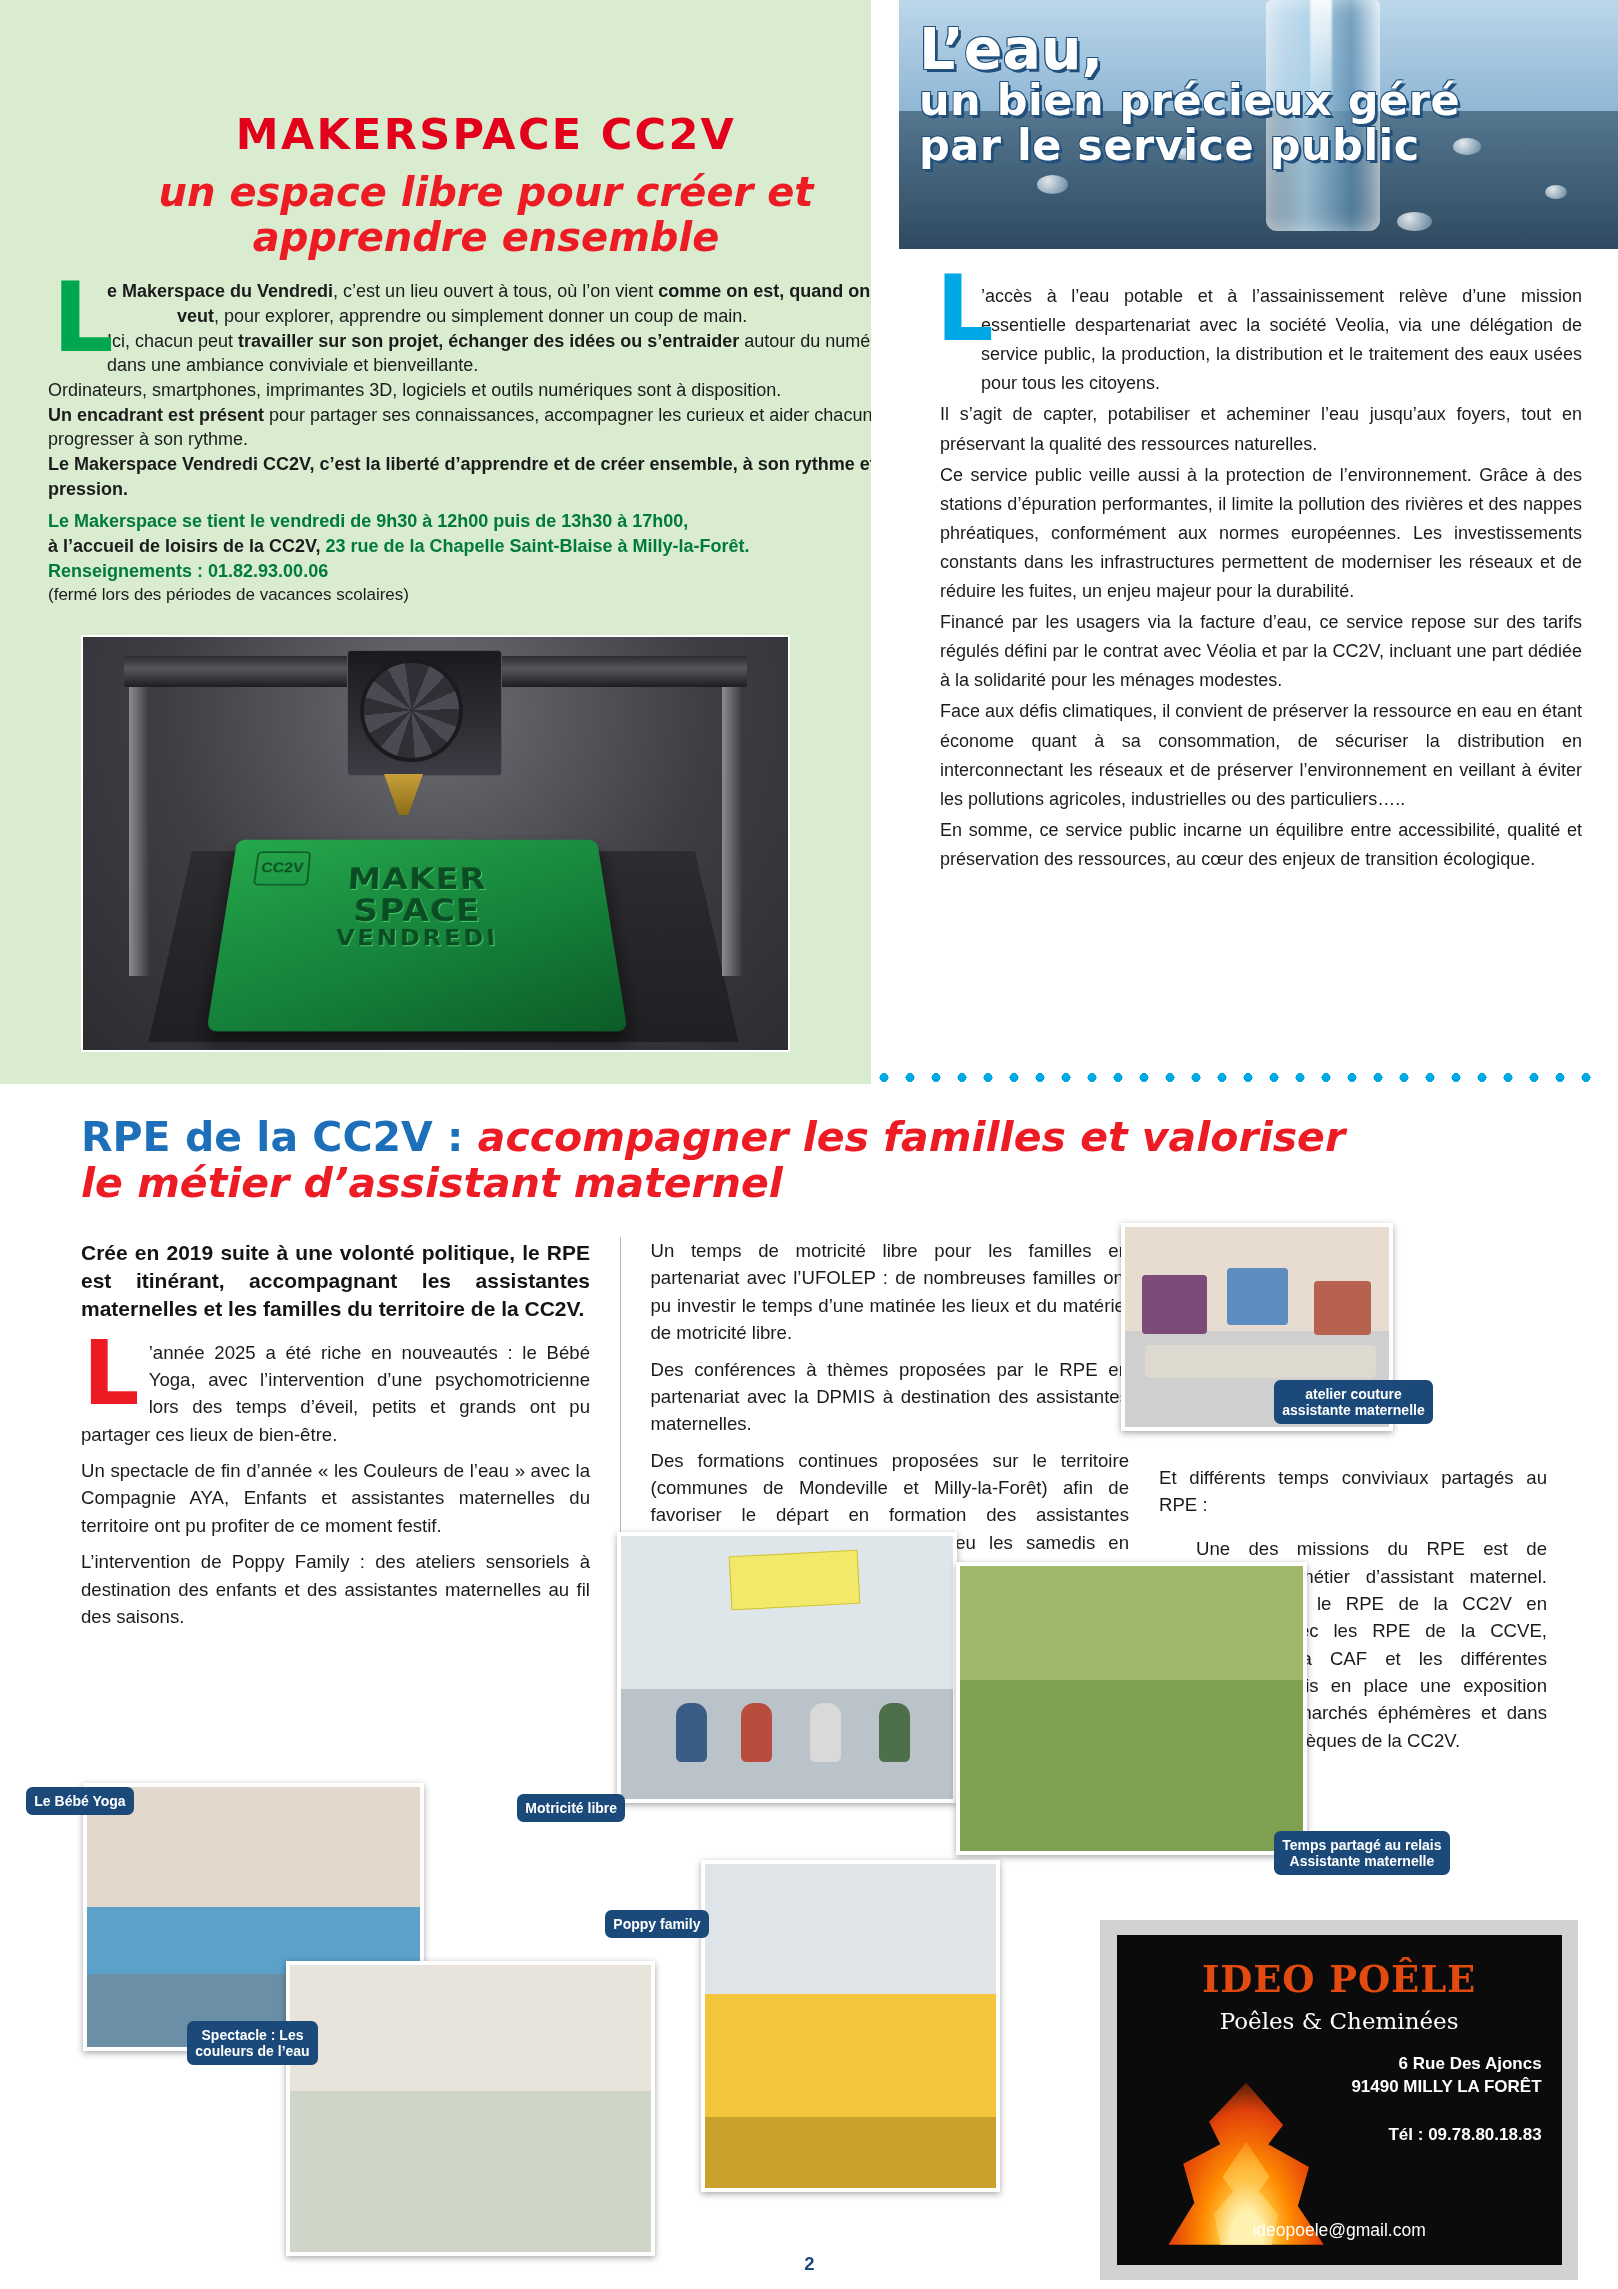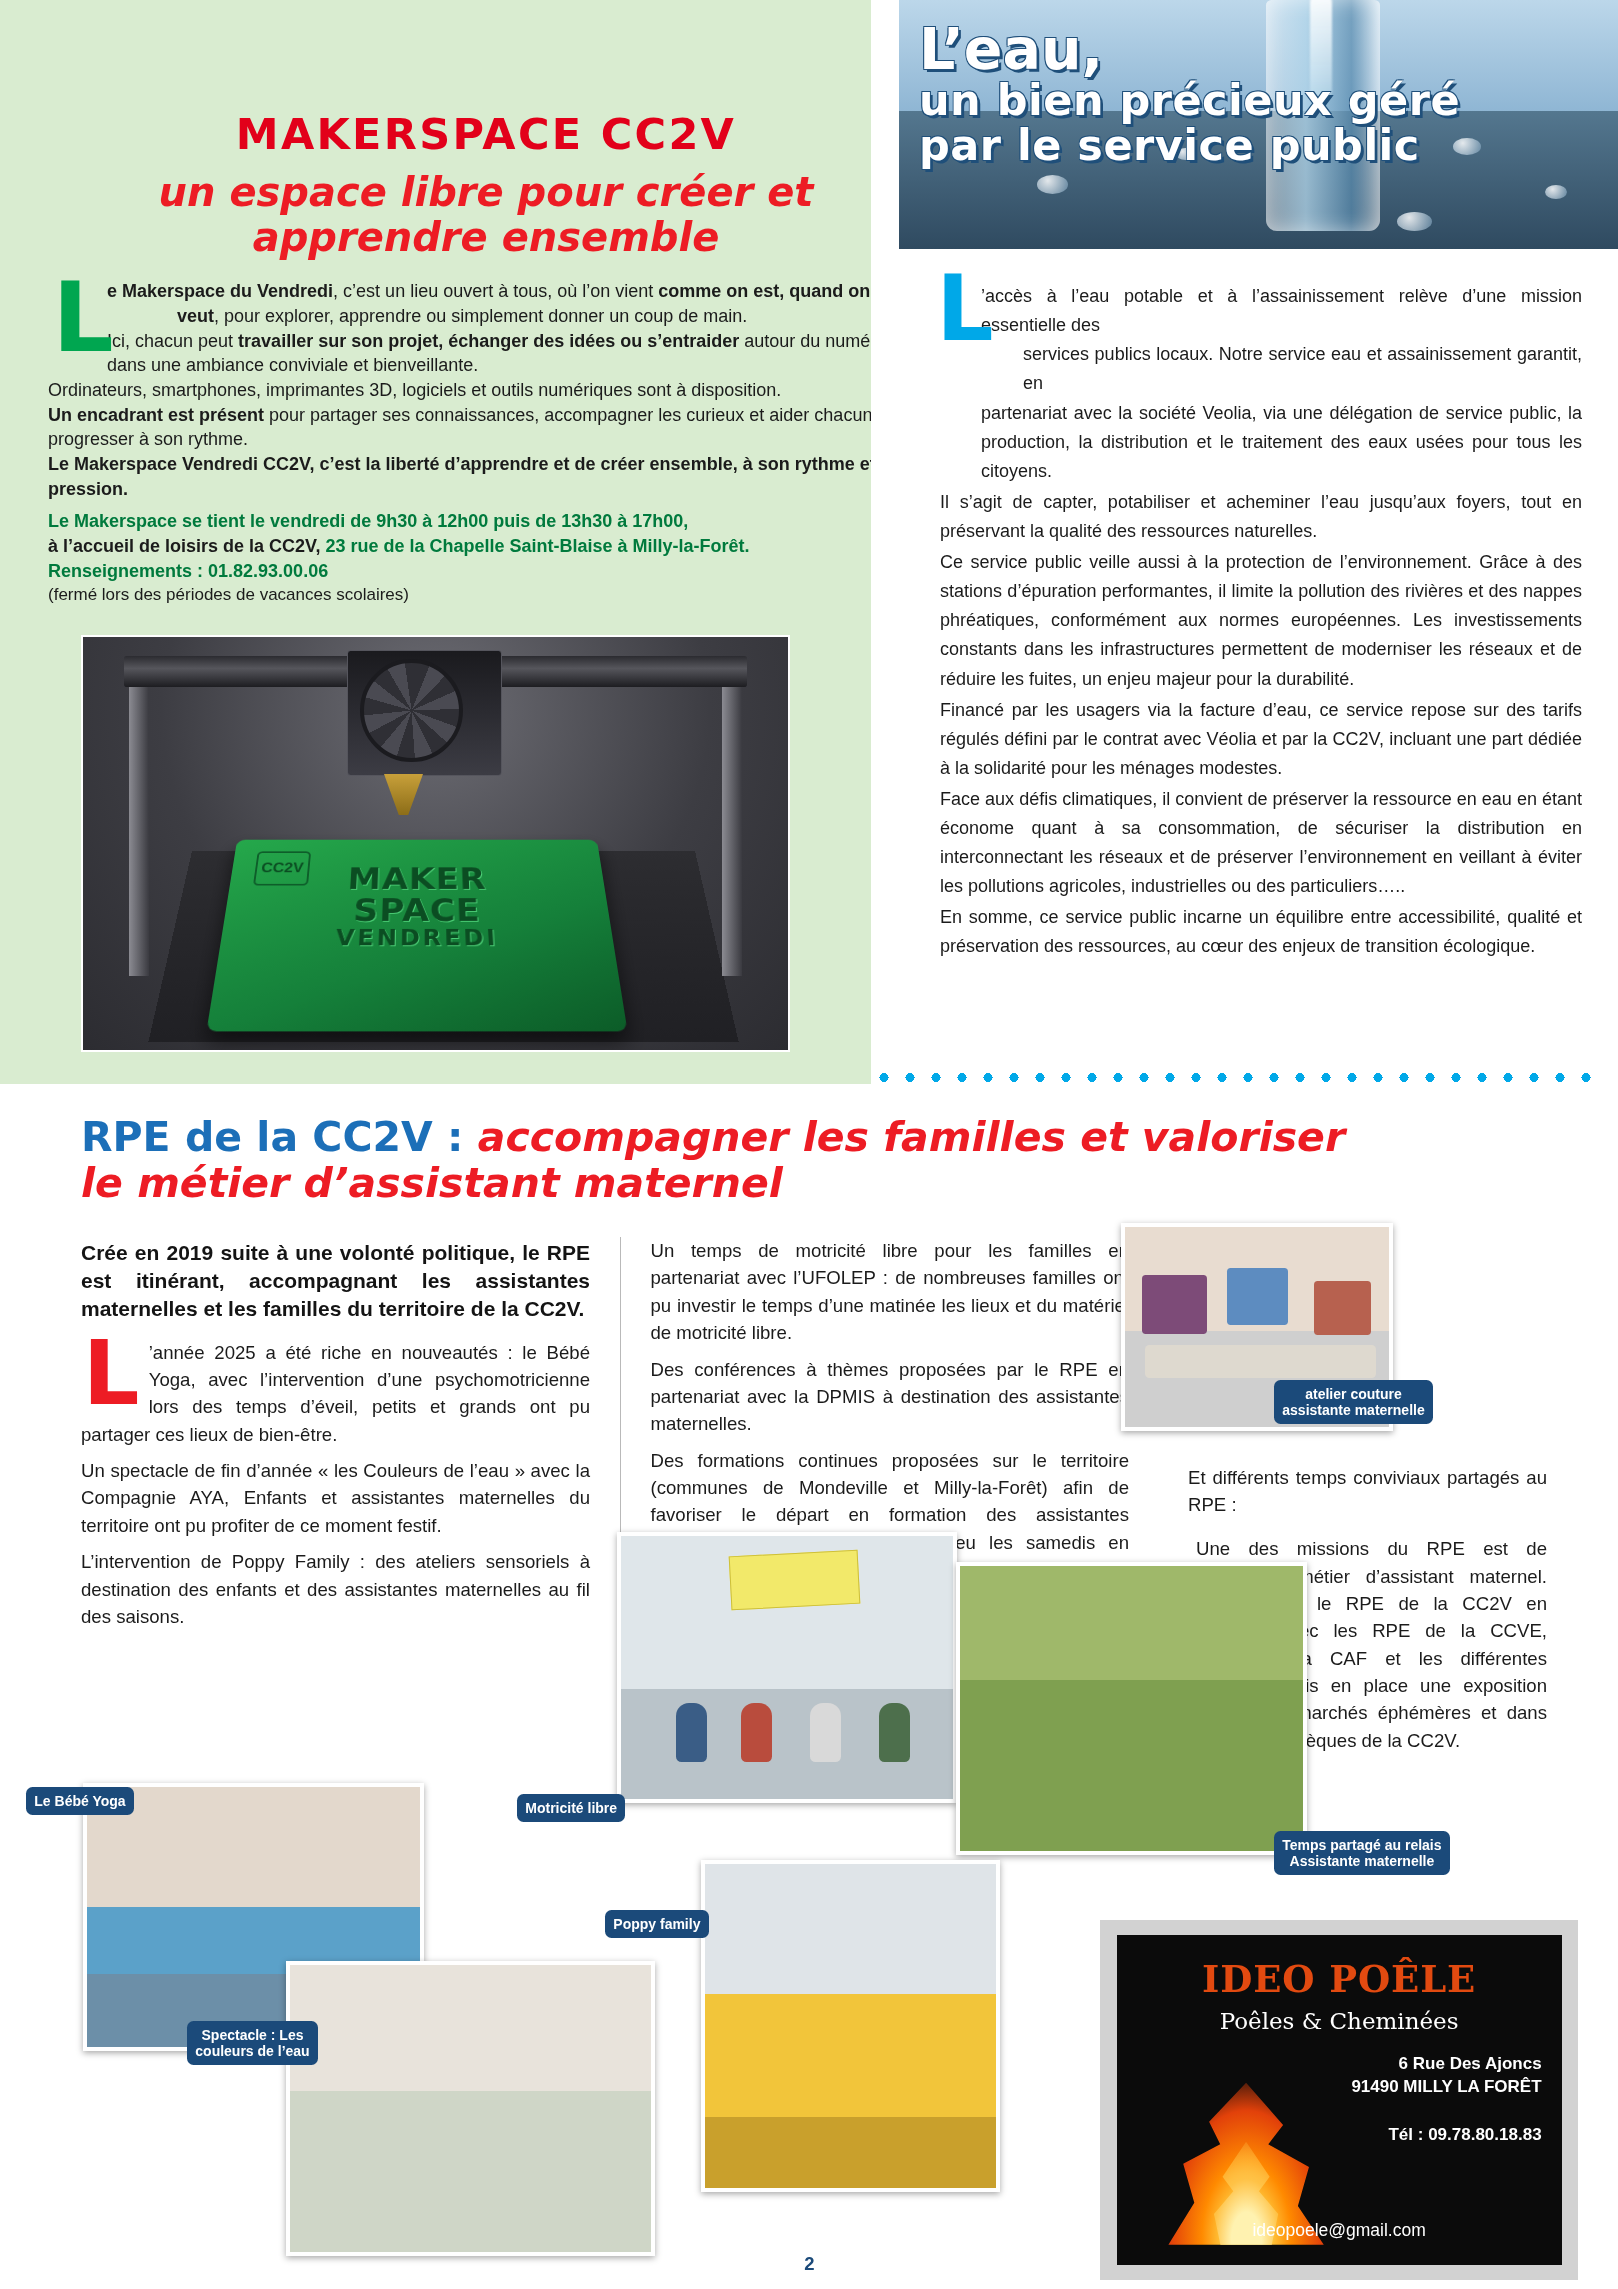--- a/index.html
+++ b/index.html
@@ -389,21 +389,21 @@
 
       <div class="water-title">
         <div class="l1">L’eau,</div>
         <div class="l2">un bien précieux géré</div>
         <div class="l3">par le service public</div>
       </div>
     </div>
 
     <div class="water-body">
       <span class="w-dropcap">L</span>
-      <p class="w-first"><span>’accès à l’eau potable et à l’assainissement relève d’une mission essentielle des</span><span class="ln2">services publics locaux. Notre service eau et assainissement garantit, en</span><span>partenariat avec la société Veolia, via une délégation de service public, la production, la distribution et le traitement des eaux usées pour tous les citoyens.</span></p>
+      <p class="w-first"><span>’accès à l’eau potable et à l’assainissement relève d’une mission essentielle des</span><span>partenariat avec la société Veolia, via une délégation de service public, la production, la distribution et le traitement des eaux usées pour tous les citoyens.</span></p>
       <p>Il s’agit de capter, potabiliser et acheminer l’eau jusqu’aux foyers, tout en préservant la qualité des ressources naturelles.</p>
       <p>Ce service public veille aussi à la protection de l’environnement. Grâce à des stations d’épuration performantes, il limite la pollution des rivières et des nappes phréatiques, conformément aux normes européennes. Les investissements constants dans les infrastructures permettent de moderniser les réseaux et de réduire les fuites, un enjeu majeur pour la durabilité.</p>
       <p>Financé par les usagers via la facture d’eau, ce service repose sur des tarifs régulés défini par le contrat avec Véolia et par la CC2V, incluant une part dédiée à la solidarité pour les ménages modestes.</p>
       <p>Face aux défis climatiques, il convient de préserver la ressource en eau en étant économe quant à sa consommation, de sécuriser la distribution en interconnectant les réseaux et de préserver l’environnement en veillant à éviter les pollutions agricoles, industrielles ou des particuliers…..</p>
       <p>En somme, ce service public incarne un équilibre entre accessibilité, qualité et préservation des ressources, au cœur des enjeux de transition écologique.</p>
     </div>
   </div>
 
   <div class="dotted-sep"></div>
 
@@ -434,21 +434,21 @@
 
       <div class="col col2">
         <div class="rpe-text">
           <p>Un temps de motricité libre pour les familles en partenariat avec l’UFOLEP : de nombreuses familles ont pu investir le temps d’une matinée les lieux et du matériel de motricité libre.</p>
           <p>Des conférences à thèmes proposées par le RPE en partenariat avec la DPMIS à destination des assistantes maternelles.</p>
           <p>Des formations continues proposées sur le territoire (communes de Mondeville et Milly-la-Forêt) afin de favoriser le départ en formation des assistantes maternelles. Les formations ont lieu les samedis en journée.</p>
         </div>
       </div>
 
       <div class="col col3">
-        <p class="rpe-text" style="margin-top:227px;margin-left:29px;">Et différents temps conviviaux partagés au RPE :</p>
+        <p class="rpe-text" style="margin-top:227px;">Et différents temps conviviaux partagés au RPE :</p>
         <p class="rpe-text" style="margin-top:16.6px;text-indent:37px;">Une des missions du RPE est de promouvoir le métier d’assistant maternel. Dans ce cadre, le RPE de la CC2V en collaboration avec les RPE de la CCVE, soutenus par la CAF et les différentes communes, a mis en place une exposition photos lors de marchés éphémères et dans certaines médiathèques de la CC2V.</p>
       </div>
 
     </div>
   </div>
 
   <div class="photo ph-atelier">
       <div class="i"></div>
     <div class="t1"></div>
     <div class="t2"></div>

